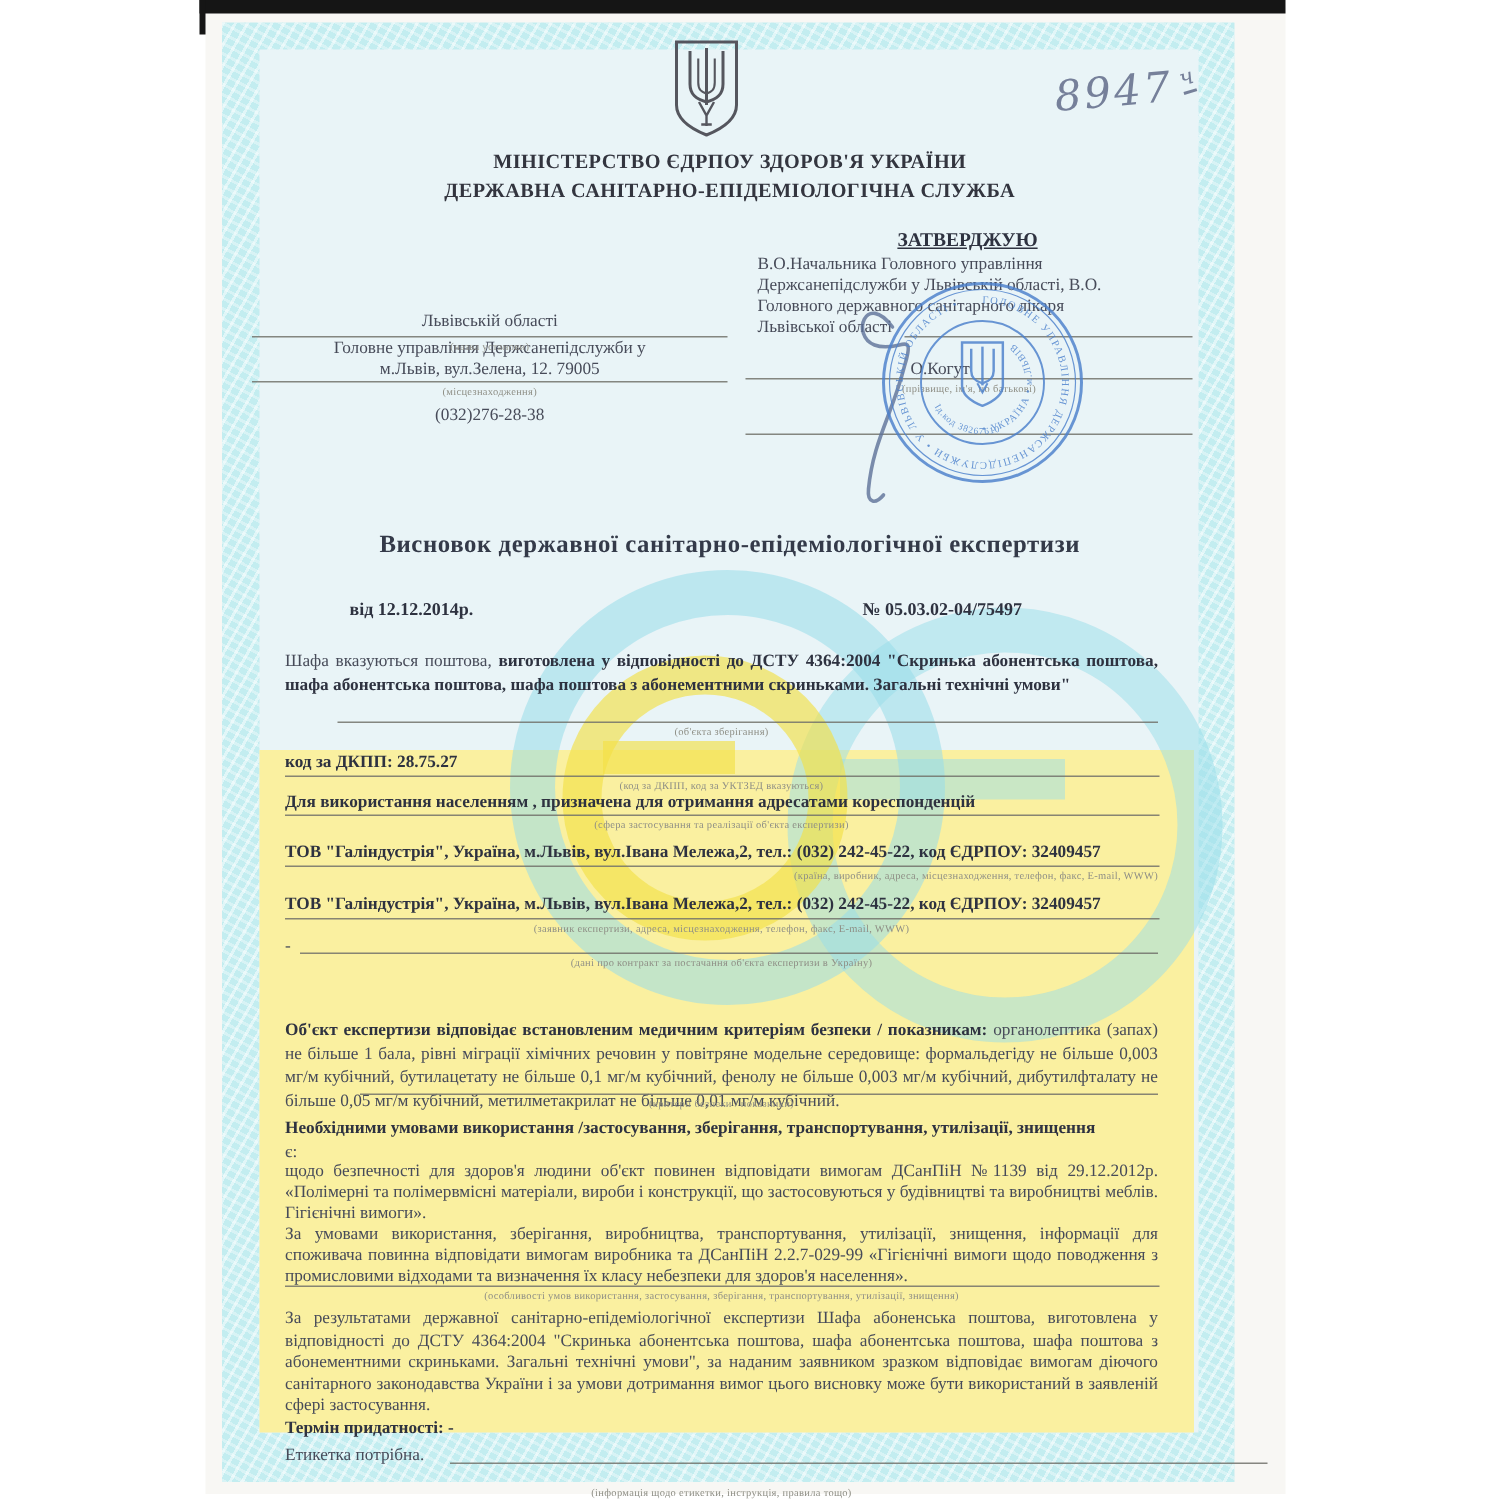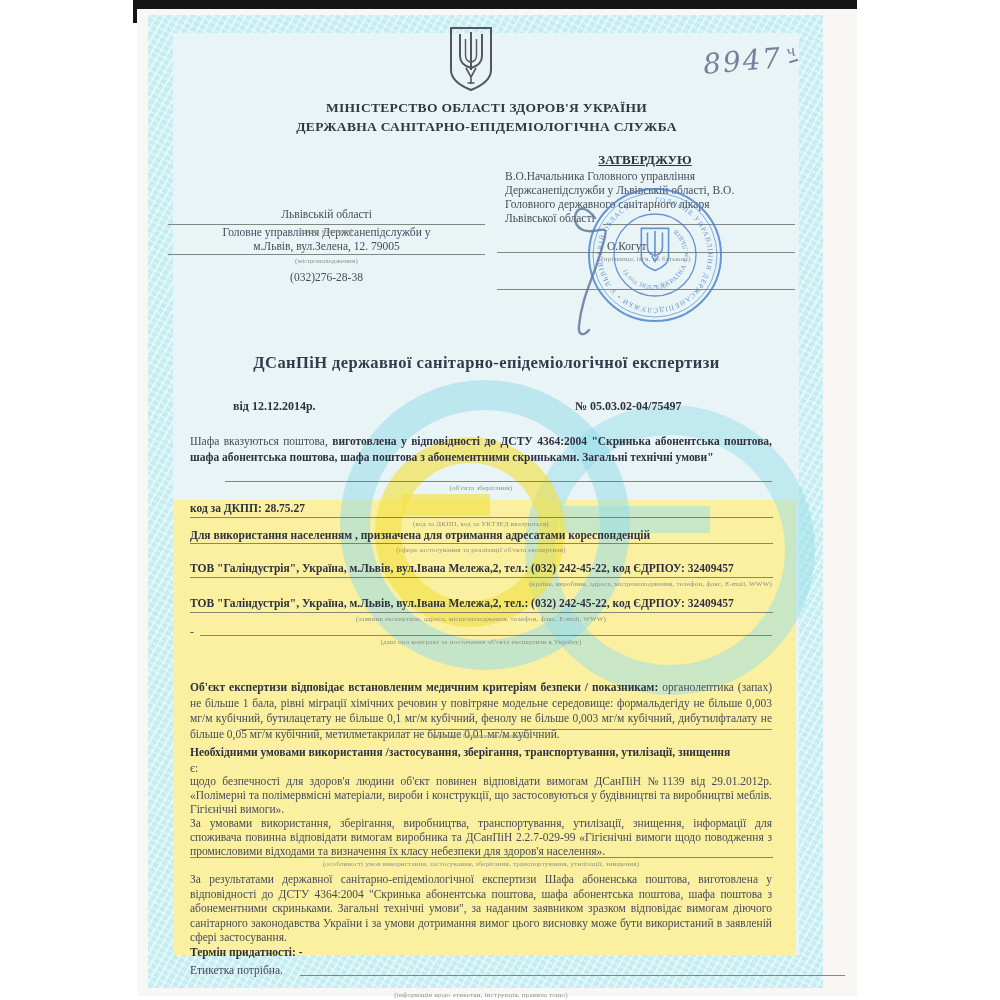--- a/index.html
+++ b/index.html
@@ -63,21 +63,21 @@
     <path d="M22 6 v38" fill="none" stroke="#55565e" stroke-width="2"></path>
     <path d="M16.5 13 v16 c0 5 2 6 5.5 7.5 c3.5 -1.5 5.5 -2.5 5.5 -7.5 v-16" fill="none" stroke="#55565e" stroke-width="1.4"></path>
     <path d="M17 42 l5 9 l5 -9 M22 50 v8 M18.5 57 h7" fill="none" stroke="#55565e" stroke-width="1.6"></path>
   </svg>
 
   <div class="abs hand" style="left:703px;top:44px;">
     <span class="num">8947</span>
     <span class="sup">ч</span>
   </div>
 
-  <div class="abs ctr hline" style="left:175px;top:100px;width:623px;">МІНІСТЕРСТВО ОБЛАСТІ ЗДОРОВ'Я УКРАЇНИ</div>
+  <div class="abs ctr hline" style="left:175px;top:100px;width:623px;">МІНІСТЕРСТВО ЄДРПОУ ЗДОРОВ'Я УКРАЇНИ</div>
   <div class="abs ctr hline" style="left:175px;top:119px;width:623px;">ДЕРЖАВНА САНІТАРНО-ЕПІДЕМІОЛОГІЧНА СЛУЖБА</div>
 
   <div class="abs b" style="left:545px;top:152px;width:200px;text-align:center;font-size:13px;text-decoration:underline;">ЗАТВЕРДЖУЮ</div>
   <div class="abs t11" style="left:505px;top:169px;width:300px;">В.О.Начальника Головного управління</div>
   <div class="abs t11" style="left:505px;top:197px;width:300px;">Головного державного санітарного лікаря</div>
   <div class="abs t11" style="left:505px;top:183px;width:300px;">Держсанепідслужби у Львівській області, В.О.</div>
   <div class="abs t11" style="left:505px;top:211px;width:300px;">Львівської області</div>
   <div class="abs rule" style="left:603px;top:224px;width:192px;"></div>
   <div class="abs t11" style="left:607px;top:239px;">О.Когут</div>
   <div class="abs rule" style="left:497px;top:252px;width:298px;"></div>
@@ -116,21 +116,21 @@
       <textPath href="#ringCode">Ід.код 38267610</textPath>
     </text>
     <g transform="translate(55,42) scale(0.68)" stroke="#4b80cc" fill="none">
       <path d="M2 2 H42 V44 Q42 56 22 64 Q2 56 2 44 Z" stroke-width="2.4"></path>
       <path d="M11 8 v22 c0 7 4 10 11 12 c7 -2 11 -5 11 -12 v-22" stroke-width="2.4"></path>
       <path d="M22 6 v38" stroke-width="2.4"></path>
       <path d="M17 42 l5 9 l5 -9" stroke-width="2"></path>
     </g>
   </svg>
 
-  <div class="abs ctr doctitle" style="left:175px;top:353px;width:623px;">ДСанПіН державної санітарно-епідеміологічної експертизи</div>
+  <div class="abs ctr doctitle" style="left:175px;top:353px;width:623px;">Висновок державної санітарно-епідеміологічної експертизи</div>
   <div class="abs b" style="left:233px;top:399px;font-size:12px;">від 12.12.2014р.</div>
   <div class="abs b" style="left:575px;top:399px;font-size:12px;">№ 05.03.02-04/75497</div>
 
   <div class="abs para" style="left:190px;top:434px;width:582px;">
     <span>Шафа вказуються поштова, </span><span class="b">виготовлена у відповідності до ДСТУ 4364:2004 "Скринька абонентська поштова, шафа абонентська поштова, шафа поштова з абонементними скриньками. Загальні технічні умови"</span>
   </div>
   <div class="abs rule" style="left:225px;top:481px;width:547px;"></div>
   <div class="abs cap ctr" style="left:190px;top:484px;width:582px;">(об'єкта зберігання)</div>
 
   <div class="abs b" style="left:190px;top:502px;font-size:11.5px;">код за ДКПП: 28.75.27</div>
@@ -154,21 +154,21 @@
   <div class="abs cap ctr" style="left:190px;top:638px;width:582px;">(дані про контракт за постачання об'єкта експертизи в Україну)</div>
 
   <div class="abs para" style="left:190px;top:680px;width:582px;line-height:15.6px;">
     <span class="b">Об'єкт експертизи  відповідає  встановленим  медичним критеріям безпеки / показникам: </span><span>органолептика (запах) не більше 1 бала, рівні міграції хімічних речовин у повітряне модельне середовище: формальдегіду  не більше 0,003 мг/м кубічний, бутилацетату  не більше 0,1 мг/м кубічний, фенолу  не більше 0,003 мг/м кубічний, дибутилфталату не більше 0,05 мг/м кубічний, метилметакрилат не більше 0,01 мг/м кубічний.</span>
   </div>
   <div class="abs rule" style="left:240px;top:729px;width:532px;"></div>
   <div class="abs cap ctr" style="left:190px;top:732px;width:582px;">(критерії безпеки / показники)</div>
 
   <div class="abs b" style="left:190px;top:746px;font-size:11.5px;">Необхідними умовами  використання /застосування, зберігання, транспортування, утилізації, знищення</div>
   <div class="abs t11" style="left:190px;top:761px;">є:</div>
-  <div class="abs para" style="left:190px;top:774px;width:582px;line-height:14px;">щодо безпечності для здоров'я людини об'єкт повинен відповідати вимогам ДСанПіН  №1139 від 29.01.2012р. «Полімерні та полімервмісні матеріали, вироби і конструкції, що застосовуються у будівництві та виробництві меблів. Гігієнічні вимоги».</div>
+  <div class="abs para" style="left:190px;top:774px;width:582px;line-height:14px;">щодо безпечності для здоров'я людини об'єкт повинен відповідати вимогам ДСанПіН  №1139 від 29.12.2012р. «Полімерні та полімервмісні матеріали, вироби і конструкції, що застосовуються у будівництві та виробництві меблів. Гігієнічні вимоги».</div>
   <div class="abs para" style="left:190px;top:816px;width:582px;line-height:14px;">За умовами використання, зберігання, виробництва, транспортування, утилізації, знищення, інформації для споживача повинна відповідати вимогам виробника та ДСанПіН 2.2.7-029-99 «Гігієнічні вимоги щодо поводження з промисловими відходами та визначення їх класу небезпеки для здоров'я населення».</div>
   <div class="abs rule" style="left:190px;top:857px;width:583px;"></div>
   <div class="abs cap ctr" style="left:190px;top:860px;width:582px;">(особливості умов використання, застосування, зберігання, транспортування, утилізації, знищення)</div>
 
   <div class="abs para" style="left:190px;top:872px;width:582px;line-height:14.5px;">За результатами державної санітарно-епідеміологічної експертизи Шафа абоненська поштова, виготовлена у відповідності до ДСТУ 4364:2004 "Скринька абонентська поштова, шафа абонентська поштова, шафа поштова з абонементними скриньками. Загальні технічні умови",  за наданим заявником зразком відповідає вимогам діючого санітарного законодавства України і за умови дотримання вимог цього висновку  може бути використаний в заявленій сфері застосування.</div>
 
   <div class="abs b" style="left:190px;top:946px;font-size:11.5px;">Термін придатності: -</div>
   <div class="abs t11" style="left:190px;top:963px;">Етикетка потрібна.</div>
   <div class="abs rule" style="left:300px;top:975px;width:545px;"></div>
   <div class="abs cap ctr" style="left:190px;top:979px;width:582px;margin-top:12px;">(інформація щодо етикетки, інструкція, правила тощо)</div>

